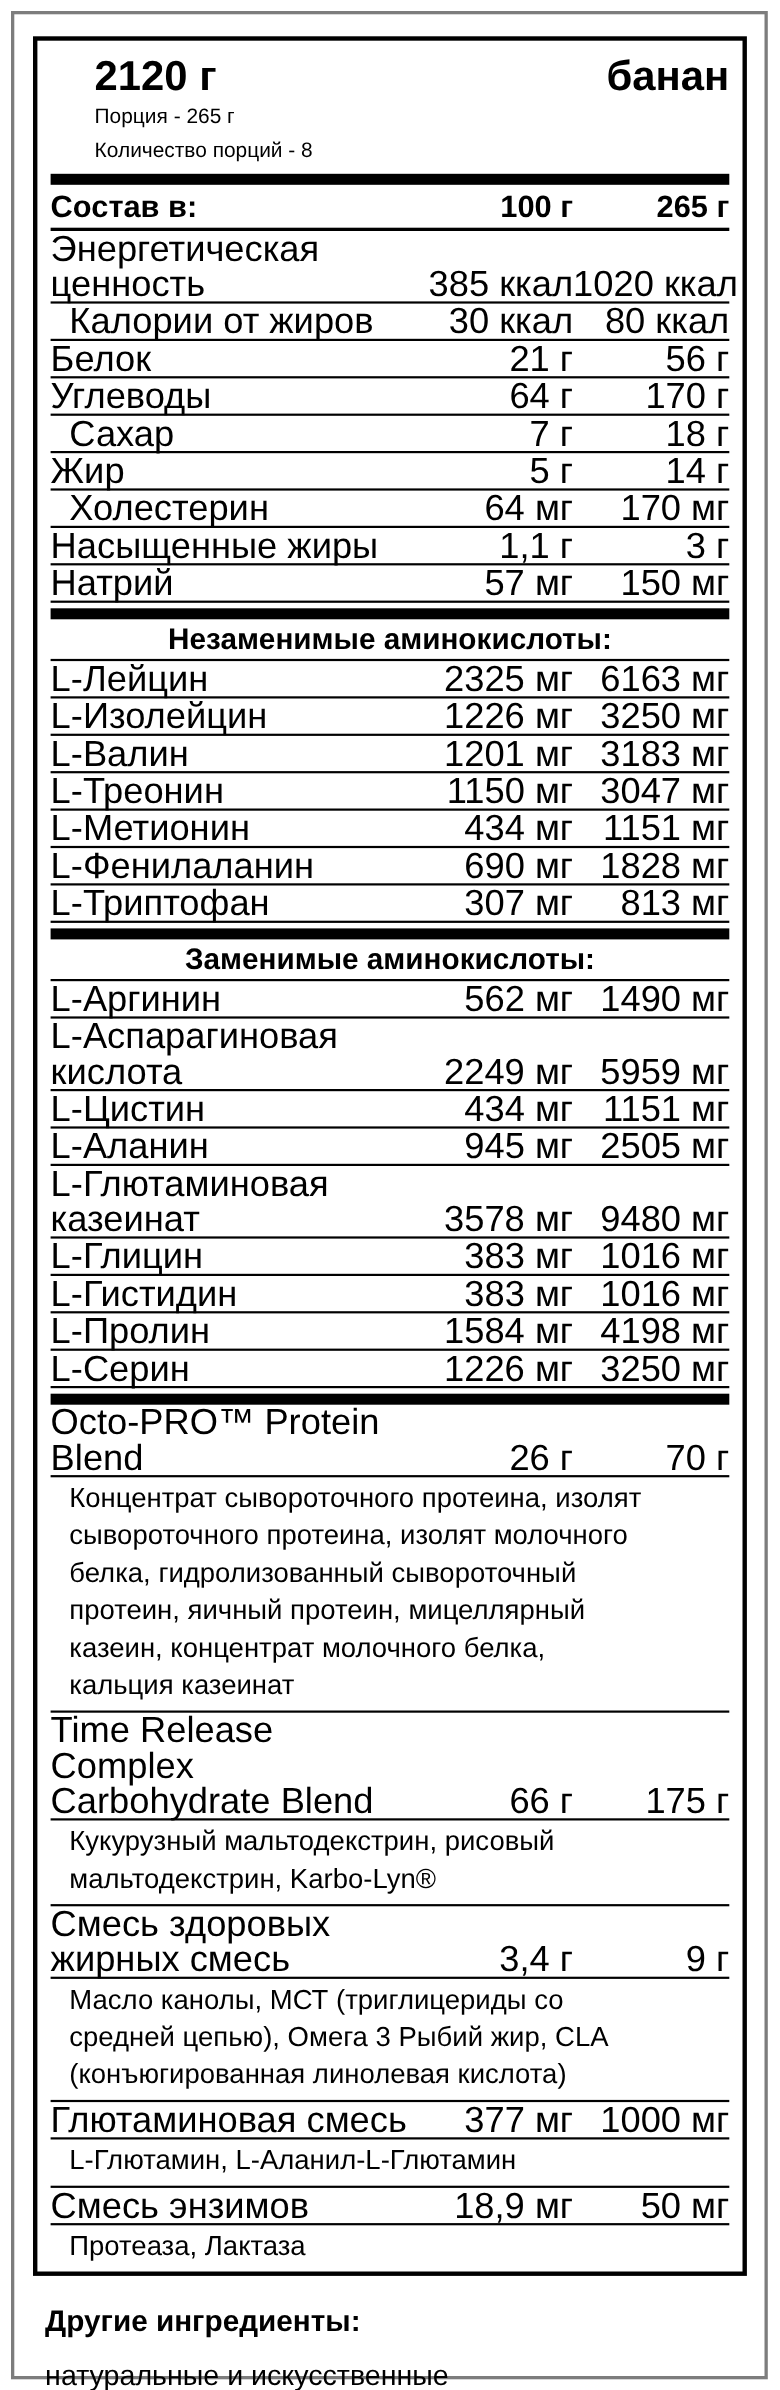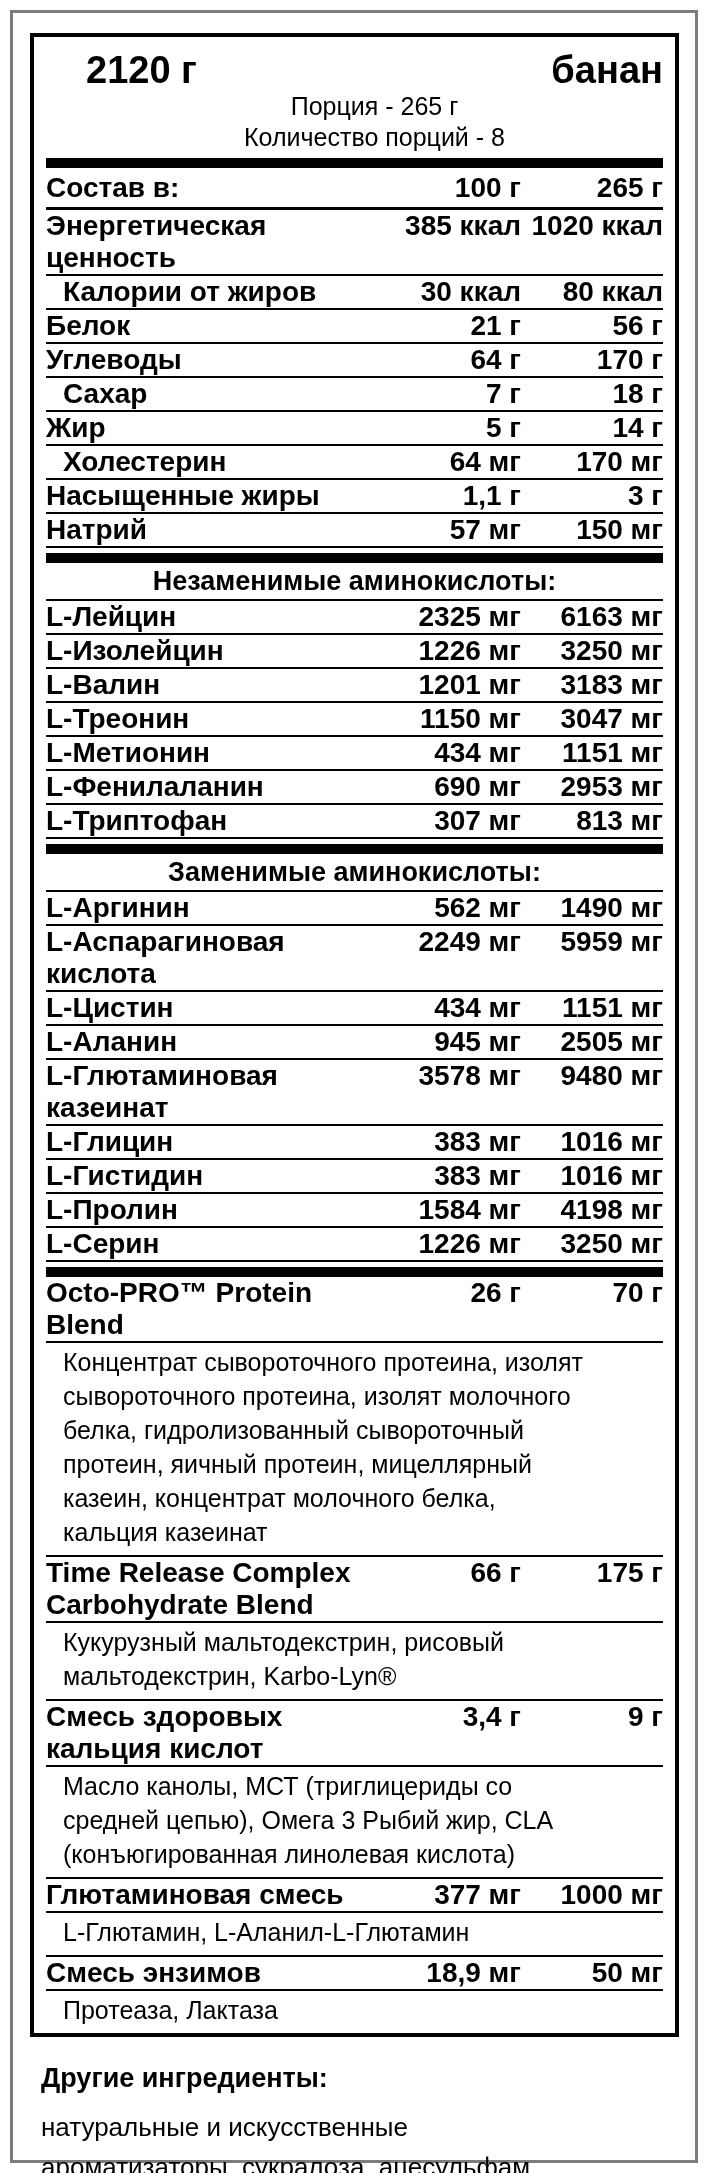--- a/index.html
+++ b/index.html
@@ -15,33 +15,32 @@
   .box {
     margin:20px 16px 0 17px;
     border:4px solid #000;
     padding:0 12px 2px 12px;
   }
   .head { padding-top:12px;margin-left:40px; }
   .head-row {
     display:flex; justify-content:space-between; align-items:baseline;
     font-weight:700; font-size:38px; line-height:42px; letter-spacing:0px;
   }
-  .sub { font-size:25px; line-height:31px;text-align:center; }
+  .sub { font-size:19px; line-height:31px; }
   .bar { height:10px; background:#000; margin-top:5px; }
   .colhead {
     display:flex; align-items:baseline;
     font-weight:700; font-size:28px; line-height:28px;
     padding:6px 0 5px 0; border-bottom:3px solid #000;
   }
   .colhead .n { flex:1; }
   .row {
-    display:flex; align-items:flex-start;
-    font-size:28px; line-height:32px;
+    display:flex; align-items:flex-end;
+    font-size:33px; line-height:32px;
     border-bottom:2px solid #000;
-    font-weight:bold;
   }
   .row .n { flex:1; }
   .row.indent .n { padding-left:17px; }
   .v1 { width:138px; text-align:right; white-space:nowrap; }
   .v2 { width:142px; text-align:right; white-space:nowrap; }
   .sect {
     font-weight:700; font-size:27px; line-height:36px;
     border-bottom:2px solid #000;
     text-align:center;
   }
@@ -152,21 +151,21 @@
             <div class="v2">3047 мг</div>
           </div>
           <div class="row">
             <div class="n">L-Метионин</div>
             <div class="v1">434 мг</div>
             <div class="v2">1151 мг</div>
           </div>
           <div class="row">
             <div class="n">L-Фенилаланин</div>
             <div class="v1">690 мг</div>
-            <div class="v2">2953 мг</div>
+            <div class="v2">1828 мг</div>
           </div>
           <div class="row">
             <div class="n">L-Триптофан</div>
             <div class="v1">307 мг</div>
             <div class="v2">813 мг</div>
           </div>
         </div>
         <div class="group">
           <div class="bar"></div>
           <div class="sect">Заменимые аминокислоты:</div>
@@ -224,21 +223,21 @@
             <div class="v2">70 г</div>
           </div>
           <div class="note">Концентрат сывороточного протеина, изолят сывороточного протеина, изолят молочного белка, гидролизованный сывороточный протеин, яичный протеин, мицеллярный казеин, концентрат молочного белка, кальция казеинат</div>
           <div class="row">
             <div class="n">Time Release Complex Carbohydrate Blend</div>
             <div class="v1">66 г</div>
             <div class="v2">175 г</div>
           </div>
           <div class="note">Кукурузный мальтодекстрин, рисовый мальтодекстрин, Karbo-Lyn®</div>
           <div class="row">
-            <div class="n">Смесь здоровых кальция кислот</div>
+            <div class="n">Смесь здоровых жирных смесь</div>
             <div class="v1">3,4 г</div>
             <div class="v2">9 г</div>
           </div>
           <div class="note">Масло канолы, МСТ (триглицериды со средней цепью), Омега 3 Рыбий жир, CLA (конъюгированная линолевая кислота)</div>
           <div class="row">
             <div class="n">Глютаминовая смесь</div>
             <div class="v1">377 мг</div>
             <div class="v2">1000 мг</div>
           </div>
           <div class="note">L-Глютамин, L-Аланил-L-Глютамин</div>

